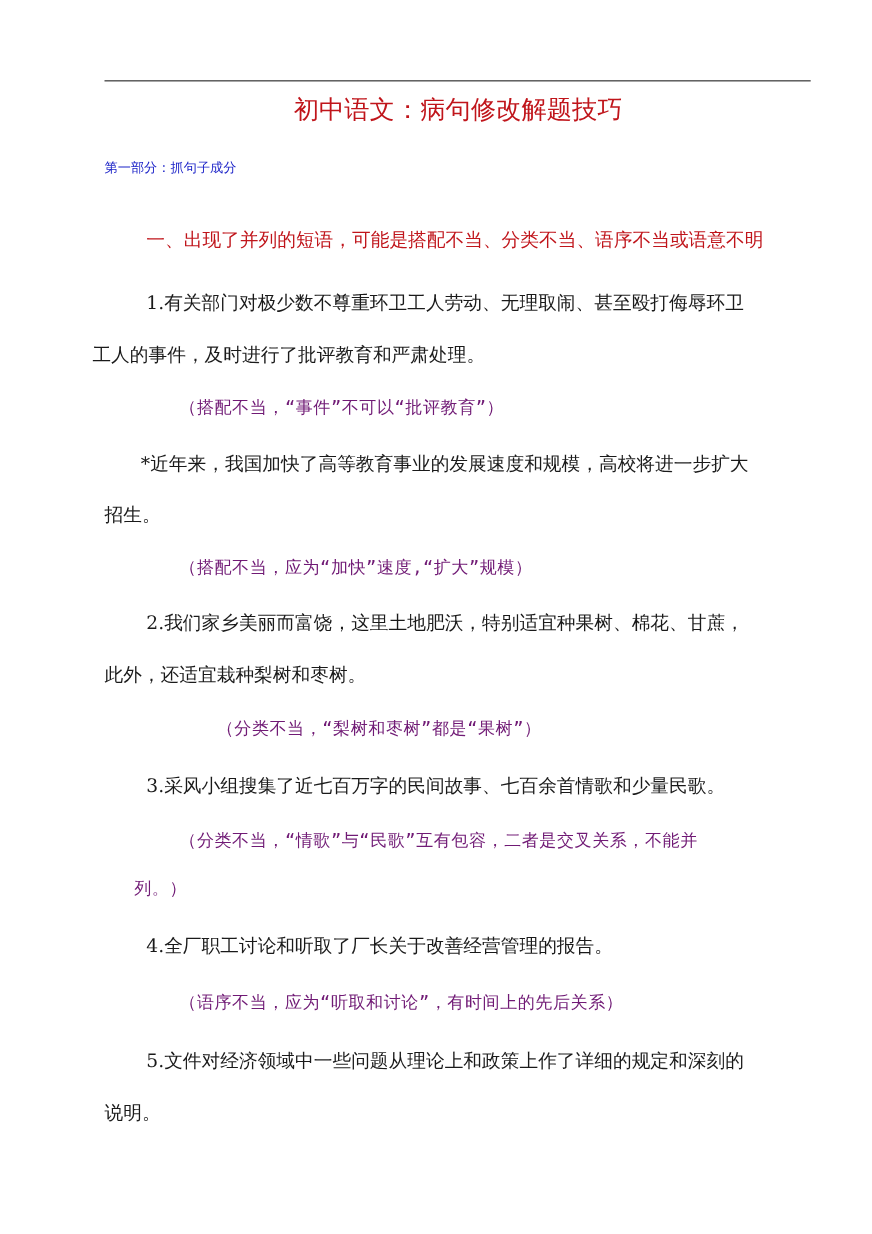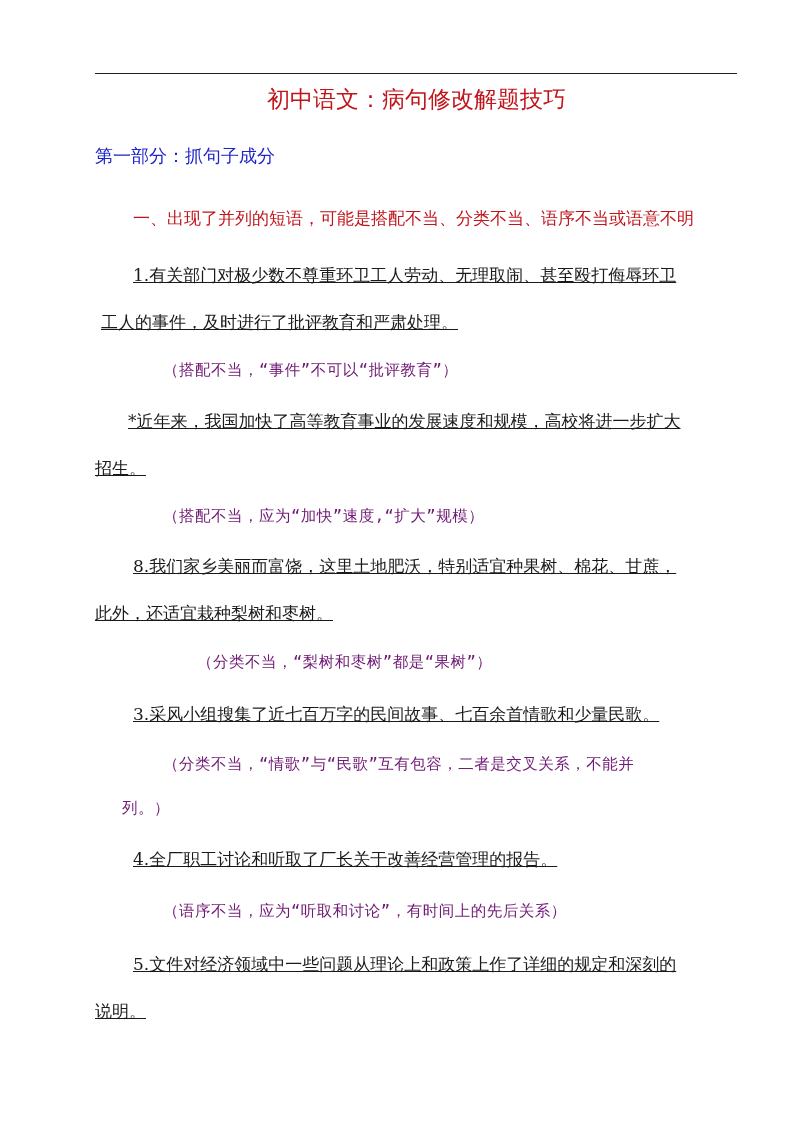--- a/index.html
+++ b/index.html
@@ -1,42 +1,42 @@
 <!DOCTYPE html>
 <html><head>
 <meta charset="utf-8">
 <style>
   html, body { margin:0; padding:0; background:#ffffff; }
   body { width:793px; height:1122px; position:relative; overflow:hidden;
          font-family: "DejaVu Serif", "Liberation Serif", serif; color:#111; }
   .rule { position:absolute; left:95px; top:73px; width:642px; height:0; border-top:1.5px solid #222; }
   .abs { position:absolute; white-space:nowrap; }
   .title { left:0; width:793px; text-align:center; top:84px; font-size:23px; color:#c0151b; font-family:"DejaVu Sans","Liberation Sans",sans-serif;padding-left:20px; }
-  .part { left:95px; top:144px; font-size:18px; color:#1d24c8; font-family:"DejaVu Sans","Liberation Sans",sans-serif; }
+  .part { left:95px; top:144px; font-size:12px; color:#1d24c8; font-family:"DejaVu Sans","Liberation Sans",sans-serif; }
   .sec { left:95px; top:207px; font-size:17px; color:#c0151b; font-family:"DejaVu Sans","Liberation Sans",sans-serif;margin-left:38px; }
-  .body { font-size:17px; color:#1a1a1a;text-decoration:underline; }
+  .body { font-size:17px; color:#1a1a1a; }
   .note { font-size:15.5px; color:#701a75; font-family:"DejaVu Sans Mono","Liberation Mono",monospace; letter-spacing:0.5px; }
 </style>
 </head>
 <body>
 
 <div class="rule"></div>
 <div class="abs title">初中语文：病句修改解题技巧</div>
 <div class="abs part">第一部分：抓句子成分</div>
 <div class="abs sec">一、出现了并列的短语，可能是搭配不当、分类不当、语序不当或语意不明</div>
 
 <div class="abs body" style="left:133px;top:264px;">1.有关部门对极少数不尊重环卫工人劳动、无理取闹、甚至殴打侮辱环卫</div>
-<div class="abs body" style="left:101px;top:311px;">工人的事件，及时进行了批评教育和严肃处理。</div>
+<div class="abs body" style="left:84px;top:311px;">工人的事件，及时进行了批评教育和严肃处理。</div>
 <div class="abs note" style="left:163px;top:360px;">（搭配不当，“事件”不可以“批评教育”）</div>
 
 <div class="abs body" style="left:128px;top:410px;">*近年来，我国加快了高等教育事业的发展速度和规模，高校将进一步扩大</div>
 <div class="abs body" style="left:95px;top:457px;">招生。</div>
 <div class="abs note" style="left:163px;top:506px;">（搭配不当，应为“加快”速度,“扩大”规模）</div>
 
-<div class="abs body" style="left:133px;top:555px;">8.我们家乡美丽而富饶，这里土地肥沃，特别适宜种果树、棉花、甘蔗，</div>
+<div class="abs body" style="left:133px;top:555px;">2.我们家乡美丽而富饶，这里土地肥沃，特别适宜种果树、棉花、甘蔗，</div>
 <div class="abs body" style="left:95px;top:602px;">此外，还适宜栽种梨树和枣树。</div>
 <div class="abs note" style="left:153px;top:652px;margin-left:44px;">（分类不当，“梨树和枣树”都是“果树”）</div>
 
 <div class="abs body" style="left:133px;top:703px;">3.采风小组搜集了近七百万字的民间故事、七百余首情歌和少量民歌。</div>
 <div class="abs note" style="left:163px;top:754px;">（分类不当，“情歌”与“民歌”互有包容，二者是交叉关系，不能并</div>
 <div class="abs note" style="left:122px;top:798px;">列。）</div>
 
 <div class="abs body" style="left:133px;top:848px;">4.全厂职工讨论和听取了厂长关于改善经营管理的报告。</div>
 <div class="abs note" style="left:163px;top:901px;">（语序不当，应为“听取和讨论”，有时间上的先后关系）</div>
 

